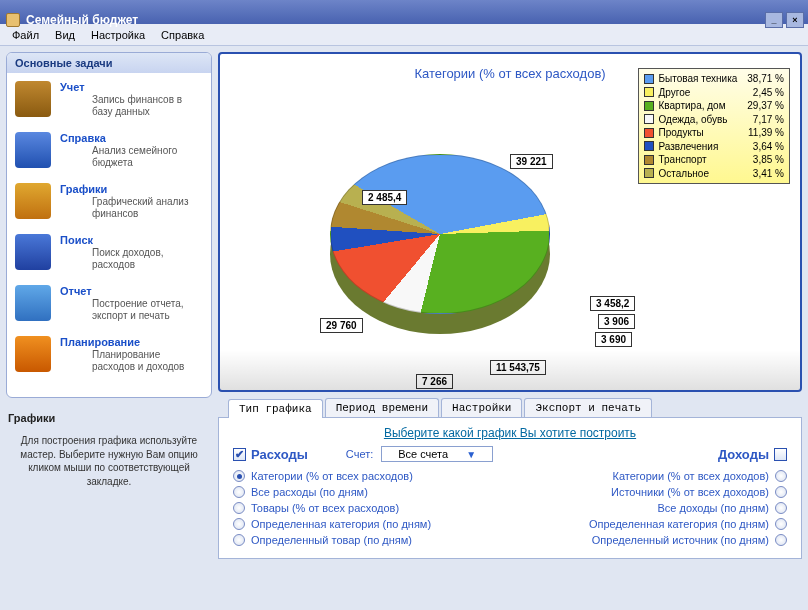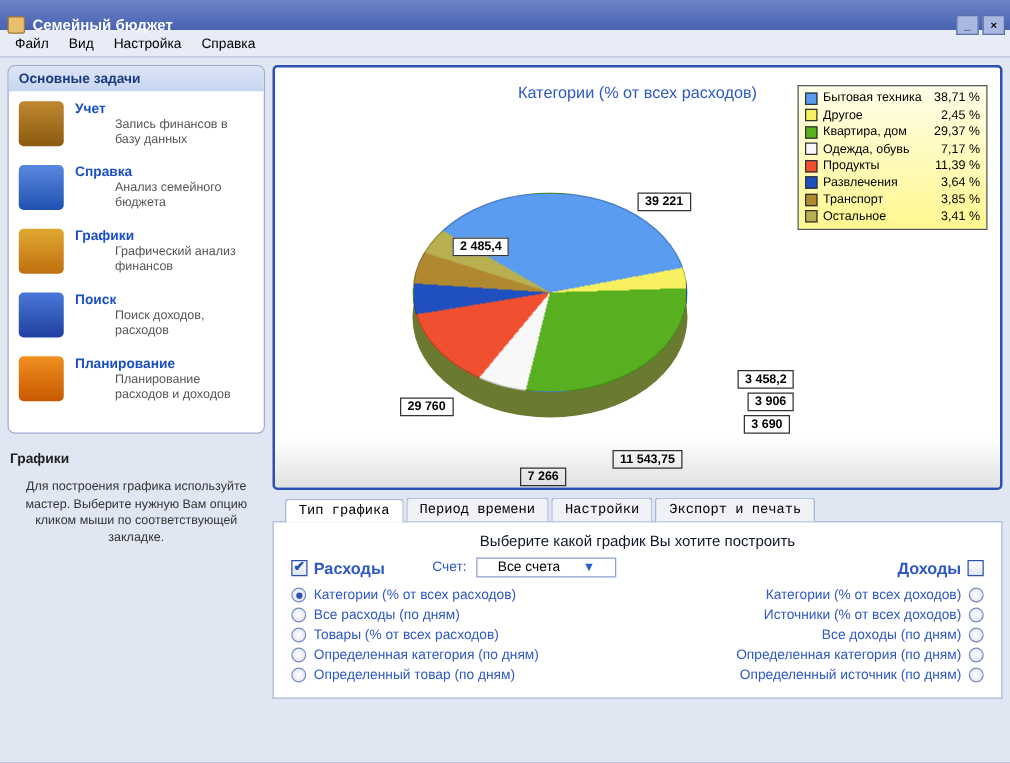--- a/index.html
+++ b/index.html
@@ -55,21 +55,21 @@
 .dl5 { left: 210px; top: 246px; }
 .dl6 { left: 315px; top: 218px; }
 .dl7 { left: 318px; top: 200px; }
 .dl8 { left: 310px; top: 182px; }
 
 .tabbar { margin-top: 6px; display: flex; border-bottom: 1px solid #a4b4d8; padding-left: 10px; font-family: Liberation Mono, monospace; }
 .tab { background: #f0f2f8; border: 1px solid #a4b4d8; border-bottom: none; padding: 3px 10px; margin-right: 2px; border-radius: 3px 3px 0 0; cursor: pointer; font-size: 11px; }
 .tab.active { background: #fff; position: relative; top: 1px; }
 
 .opts { background: #fff; border: 1px solid #a4b4d8; border-top: none; padding: 8px 14px 10px 14px; }
-.opts .title { text-align: center; color: #0f172a; font-size: 12px; margin-bottom: 6px; }
+.opts .title { text-align: center; color: #0369a1; font-size: 12px; margin-bottom: 6px; text-decoration: underline; }
 .optrow1 { display: flex; align-items: center; gap: 8px; margin-bottom: 6px; }
 .optrow1 .sec { display: flex; align-items: center; gap: 5px; color: #2e58c4; font-size: 13px; font-weight: bold; }
 .cb { width: 13px; height: 13px; border: 1px solid #2a50b0; display: inline-flex; align-items: center; justify-content: center; color: #2a50b0; font-size: 11px; line-height: 1; background: linear-gradient(#fff,#dde6f6); }
 .acct { color: #2e58c4; font-size: 11px; margin-left: 30px; }
 .select { display: inline-flex; align-items: center; border: 1px solid #8aa0d0; background: #fff; padding: 1px 16px; gap: 18px; font-size: 11px; }
 .select .arr { color: #2a60d0; font-size: 10px; }
 .optcols { display: flex; gap: 40px; }
 .optcol .r { display: flex; align-items: center; gap: 6px; padding: 2px 0; color: #2e58c4; font-size: 11px; cursor: pointer; }
 .optcol.right .r { flex-direction: row-reverse; }
 .radio { width: 12px; height: 12px; border-radius: 50%; border: 1px solid #7a8cc4; background: radial-gradient(#fff,#d8e0f0); display: inline-flex; align-items: center; justify-content: center; }
@@ -126,20 +126,27 @@
             <div class="txt">
               <div class="t">Графики</div>
               <div class="d">Графический анализ финансов</div>
             </div>
           </div>
           <div class="taskitem">
             <div class="icon ic-search"></div>
             <div class="txt">
               <div class="t">Поиск</div>
               <div class="d">Поиск доходов, расходов</div>
+            </div>
+          </div>
+          <div class="taskitem">
+            <div class="icon ic-report"></div>
+            <div class="txt">
+              <div class="t">Отчет</div>
+              <div class="d">Построение отчета, экспорт и печать</div>
             </div>
           </div>
           <div class="taskitem">
             <div class="icon ic-plan"></div>
             <div class="txt">
               <div class="t">Планирование</div>
               <div class="d">Планирование расходов и доходов</div>
             </div>
           </div>
         </div>

